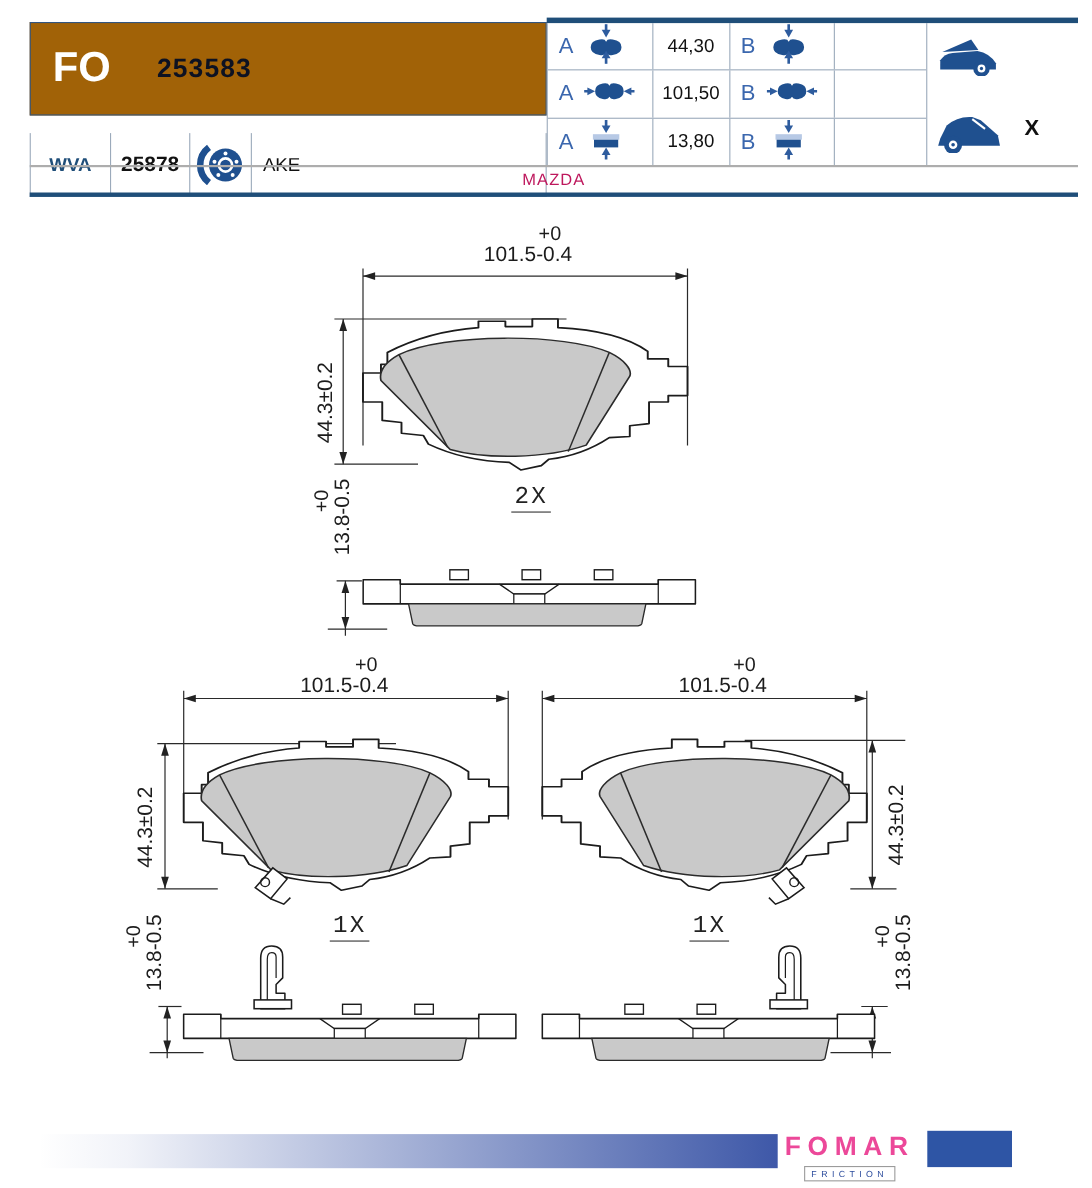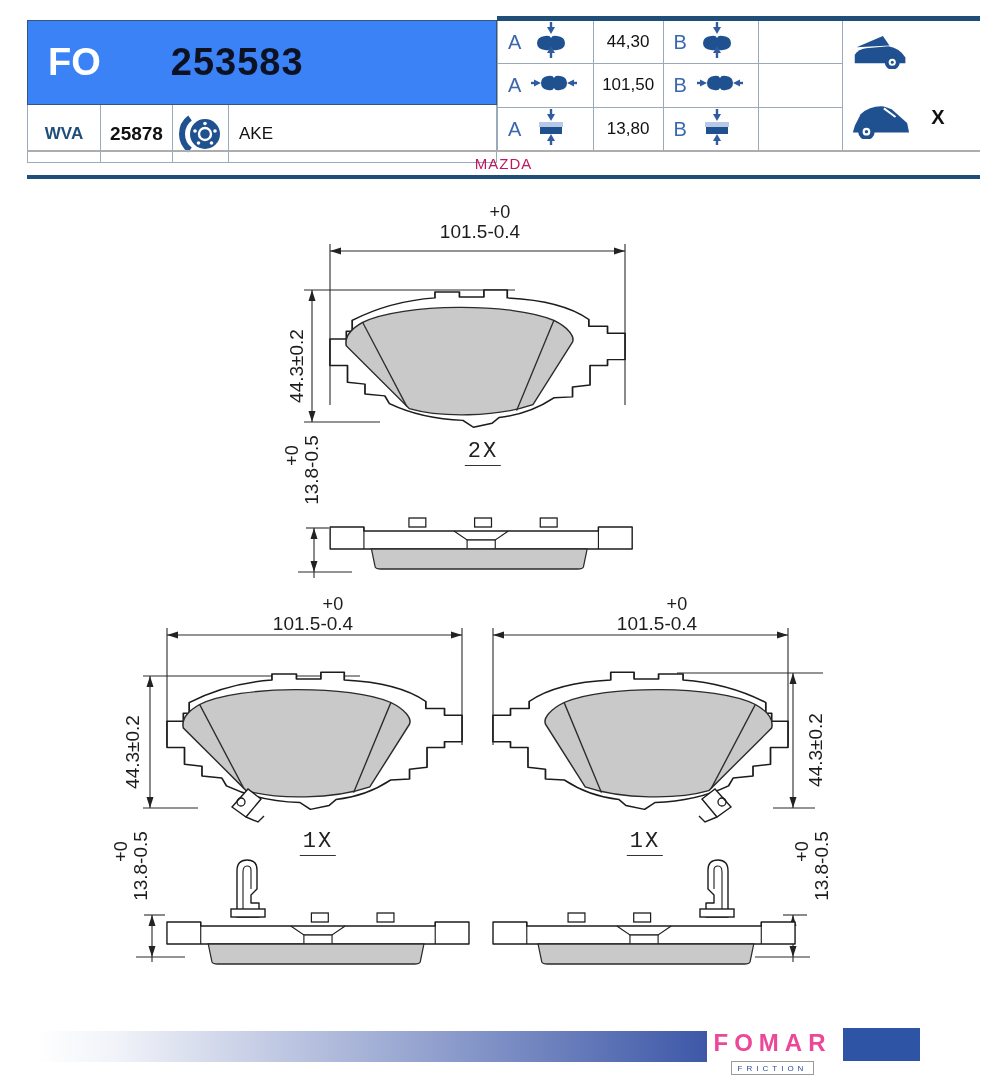--- a/index.html
+++ b/index.html
@@ -1,25 +1,25 @@
 <!DOCTYPE html>
 <html><head>
 <meta charset="utf-8">
 <style>
   * { margin:0; padding:0; box-sizing:border-box; }
   body { background:#fff; font-family:"Liberation Sans", sans-serif; }
   .page { position:relative; width:993px; height:1080px; background:#fff; overflow:hidden; }
 
   
   .fo-box { position:absolute; left:27px; top:20px; width:470px; height:85px;
-    background:#3b82f6; border:1px solid #33557E; display:flex; align-items:center;gap:44px; }
+    background:#a16207; border:1px solid #33557E; display:flex; align-items:center; }
   .fo-prefix { color:#fff; font-size:38px; font-weight:bold; margin-left:20px; }
-  .fo-number { color:#0D1222; font-size:38px; font-weight:bold; margin-left:26px; letter-spacing:1px; }
-
-  .wva-row { position:absolute; left:27px; top:105px; width:470px; height:58px; display:flex;
+  .fo-number { color:#0D1222; font-size:24px; font-weight:bold; margin-left:42px; letter-spacing:1px; }
+
+  .wva-row { position:absolute; left:27px; top:121px; width:470px; height:58px; display:flex;
     border:1px solid #9BAABB; border-top:none; }
   .wva-cell { border-right:1px solid #9BAABB; display:flex; align-items:center; justify-content:center; }
   .wva-cell:last-child { border-right:none;text-align:center; }
   .wva-label { width:73px; color:#1F4E79; font-weight:bold; font-size:17px; }
   .wva-num { width:72px; color:#111; font-weight:bold; font-size:19px; }
   .wva-icon { width:56px; }
   .wva-sys { width:267px; justify-content:flex-start; padding-left:10px; font-size:17px; color:#111; }
 
   .thick-line-top { position:absolute; left:497px; top:16px; width:483px; height:5px; background:#1F4E79; }
   .dim-table { position:absolute; left:497px; top:21px; width:345px; height:130px;

